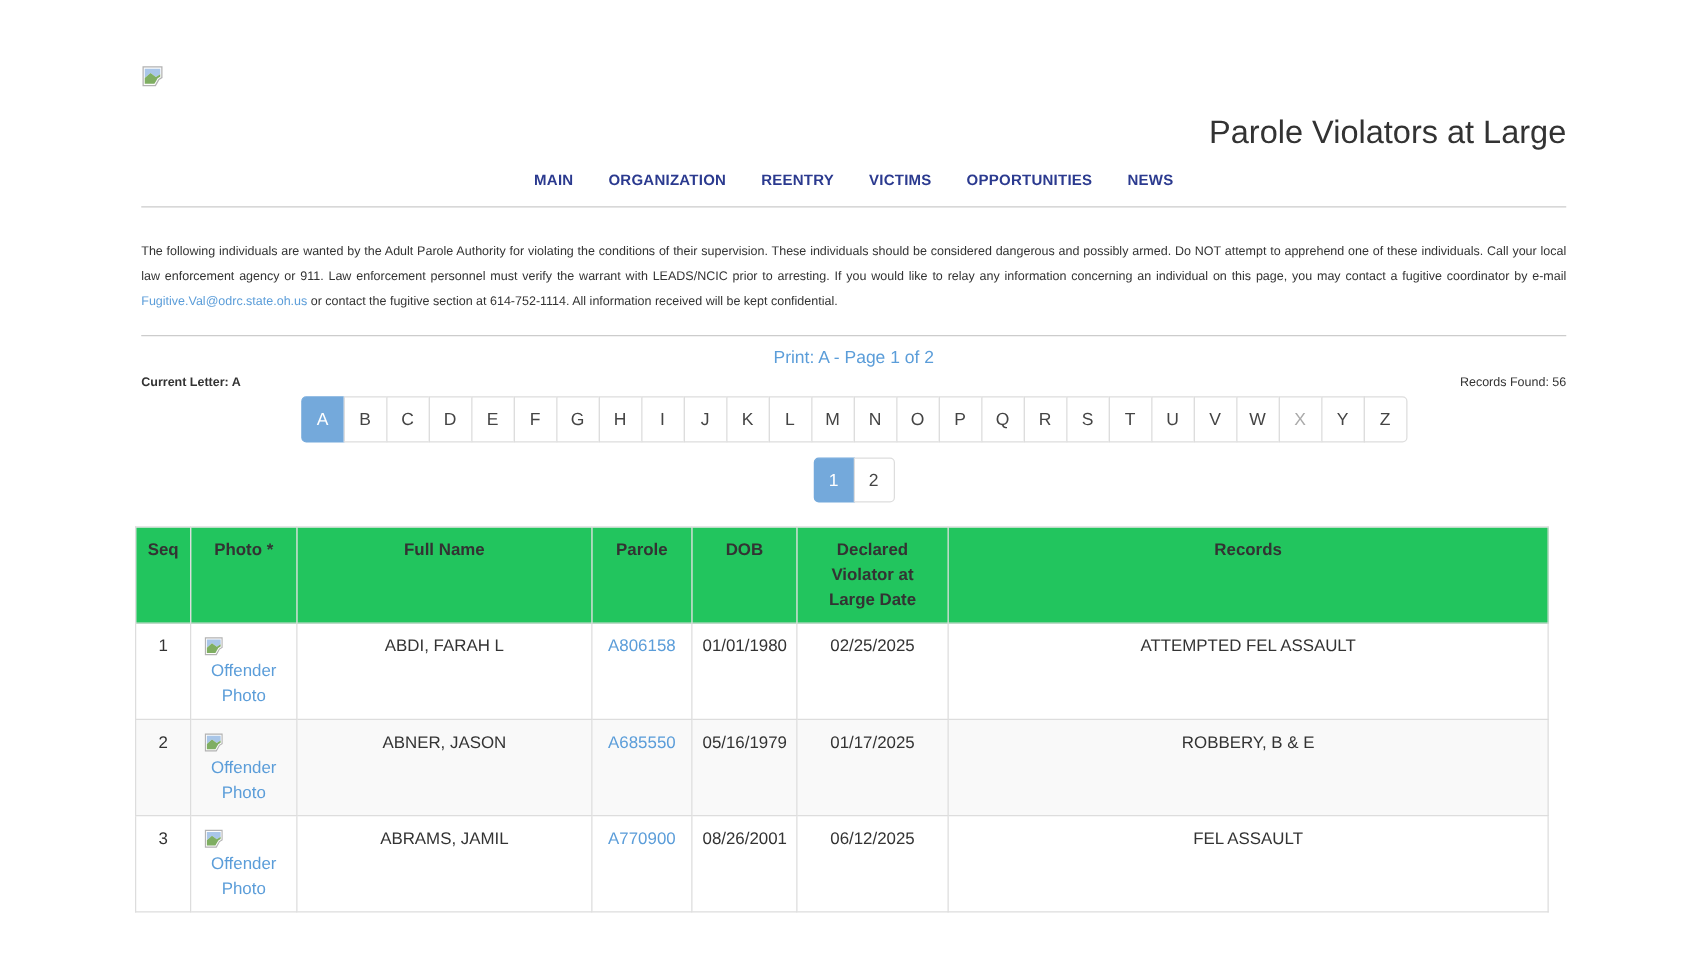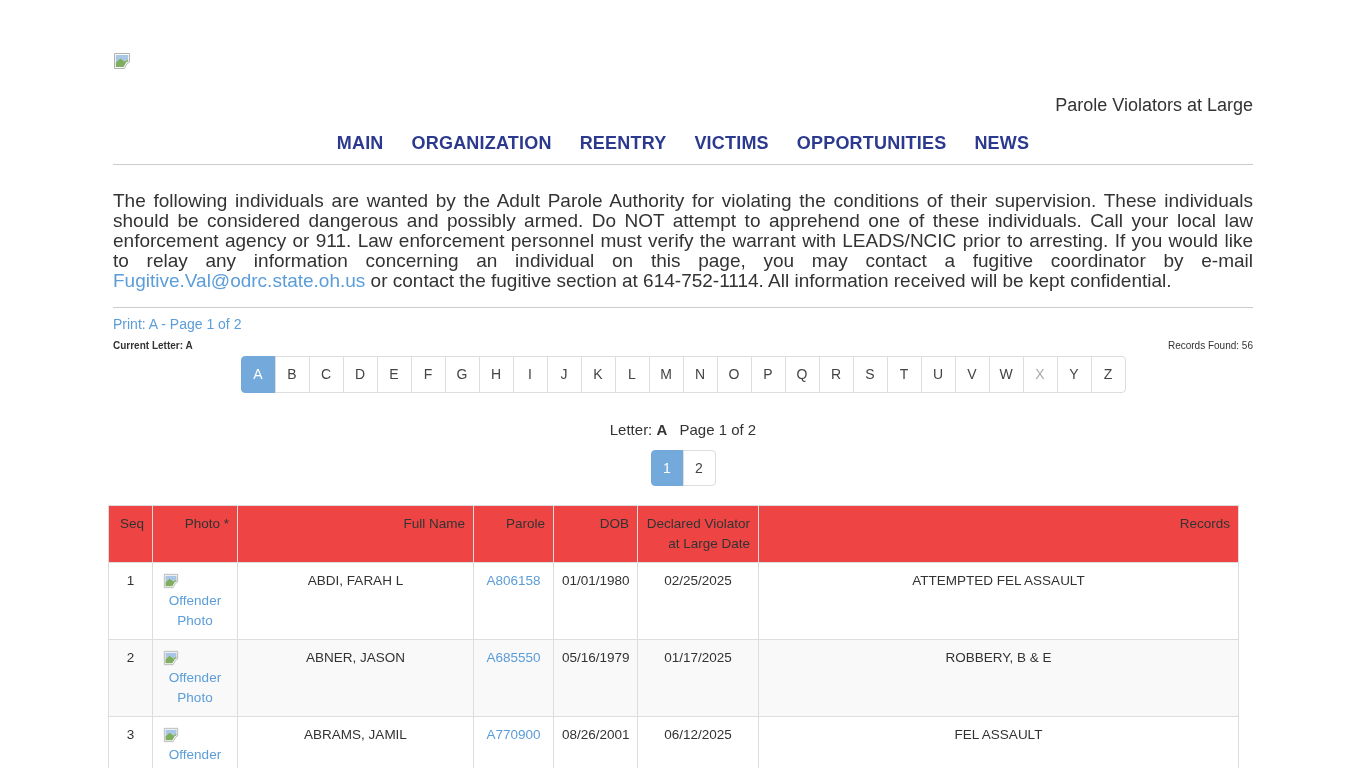--- a/index.html
+++ b/index.html
@@ -6,32 +6,32 @@
   html, body { margin:0; padding:0; }
   body {
     width:1366px; height:768px; overflow:hidden;
     background:#ffffff; color:#333333;
     font-family:"Liberation Sans", sans-serif;
   }
   .container { width:1140px; margin:0 auto; }
 
   .logo { padding-top:52px; height:70px; }
 
-  .title { text-align:right; font-size:18px; font-weight:400; color:#333; margin:20px 0 0 0; line-height:30px; }
+  .title { text-align:right; font-size:26px; font-weight:400; color:#333; margin:20px 0 0 0; line-height:30px; }
 
   .nav { text-align:center; margin-top:16px; line-height:15px; }
-  .nav a { color:#2b3a8f; font-weight:700; font-size:18px; text-decoration:none; padding:0 14px; letter-spacing:.2px;text-align:right; }
+  .nav a { color:#2b3a8f; font-weight:700; font-size:12px; text-decoration:none; padding:0 14px; letter-spacing:.2px;text-align:right; }
 
   hr { border:0; border-top:1px solid #cccccc; margin:13px 0 0 0; }
   hr.second { margin-top:16px; }
 
-  .intro { margin:26px 0 0 0; font-size:19px; line-height:20px; text-align:justify; }
+  .intro { margin:26px 0 0 0; font-size:10px; line-height:20px; text-align:justify; }
   .intro a { color:#5b9dd9; text-decoration:none; }
 
-  .print-row { text-align:left; margin-top:9px; font-size:14px; line-height:15px; }
+  .print-row { text-align:center; margin-top:9px; font-size:14px; line-height:15px; }
   .print-row a { color:#5b9dd9; text-decoration:none; }
 
   .meta-row { display:flex; justify-content:space-between; margin-top:5px; font-size:10px; line-height:17px; }
   .current-letter { font-weight:700; }
 
   ul.alpha, ul.pager { list-style:none; display:flex; justify-content:center; margin:2px 0 0 0; padding:0; }
   ul.alpha a, ul.pager a {
     display:block; width:35px; height:37px; line-height:35px; text-align:center;
     border:1px solid #dddddd; margin-left:-1px; background:#fff;
     color:#444; text-decoration:none; font-size:14px;
@@ -48,21 +48,21 @@
   ul.pager { margin-top:12px; }
   ul.pager a { width:33px; height:36px; line-height:34px; }
 
   table.results {
     border-collapse:collapse; table-layout:fixed;
     width:1130px; margin:19px 0 0 -5px; font-size:13.5px;
   }
   table.results th, table.results td {
     border:1px solid #dddddd; padding:8px; vertical-align:top; line-height:20px;
   }
-  table.results th { text-align:right; background:#ef4444; font-weight:400; color:#333; }
+  table.results th { text-align:center; background:#22c55e; font-weight:700; color:#333; }
   table.results td { text-align:center; }
   table.results tbody tr:nth-child(even) { background:#f9f9f9; }
   table.results a { color:#5b9dd9; text-decoration:none; }
 
   .photo-link { display:block; color:#5b9dd9; }
   .bimg { display:block; width:16px; height:16px; margin:2px 0 2px 2px; }
   .bimg svg, .logo svg { display:block; }
 </style>
 </head>
 <body>
@@ -197,25 +197,20 @@
 
   <li>
         <a href="#">Y</a>
       </li>
 
   <li>
         <a href="#">Z</a>
       </li>
 </ul>
 
-  <div class="letter-line">
-    <span>Letter:</span>
-    <b>A</b><span class="gap"></span>
-    <span>Page 1 of 2</span>
-  </div>
 
   <ul class="pager">
   <li>
         <a href="#" class="active">1</a>
       </li>
 
   <li>
         <a href="#">2</a>
       </li>
 </ul>

